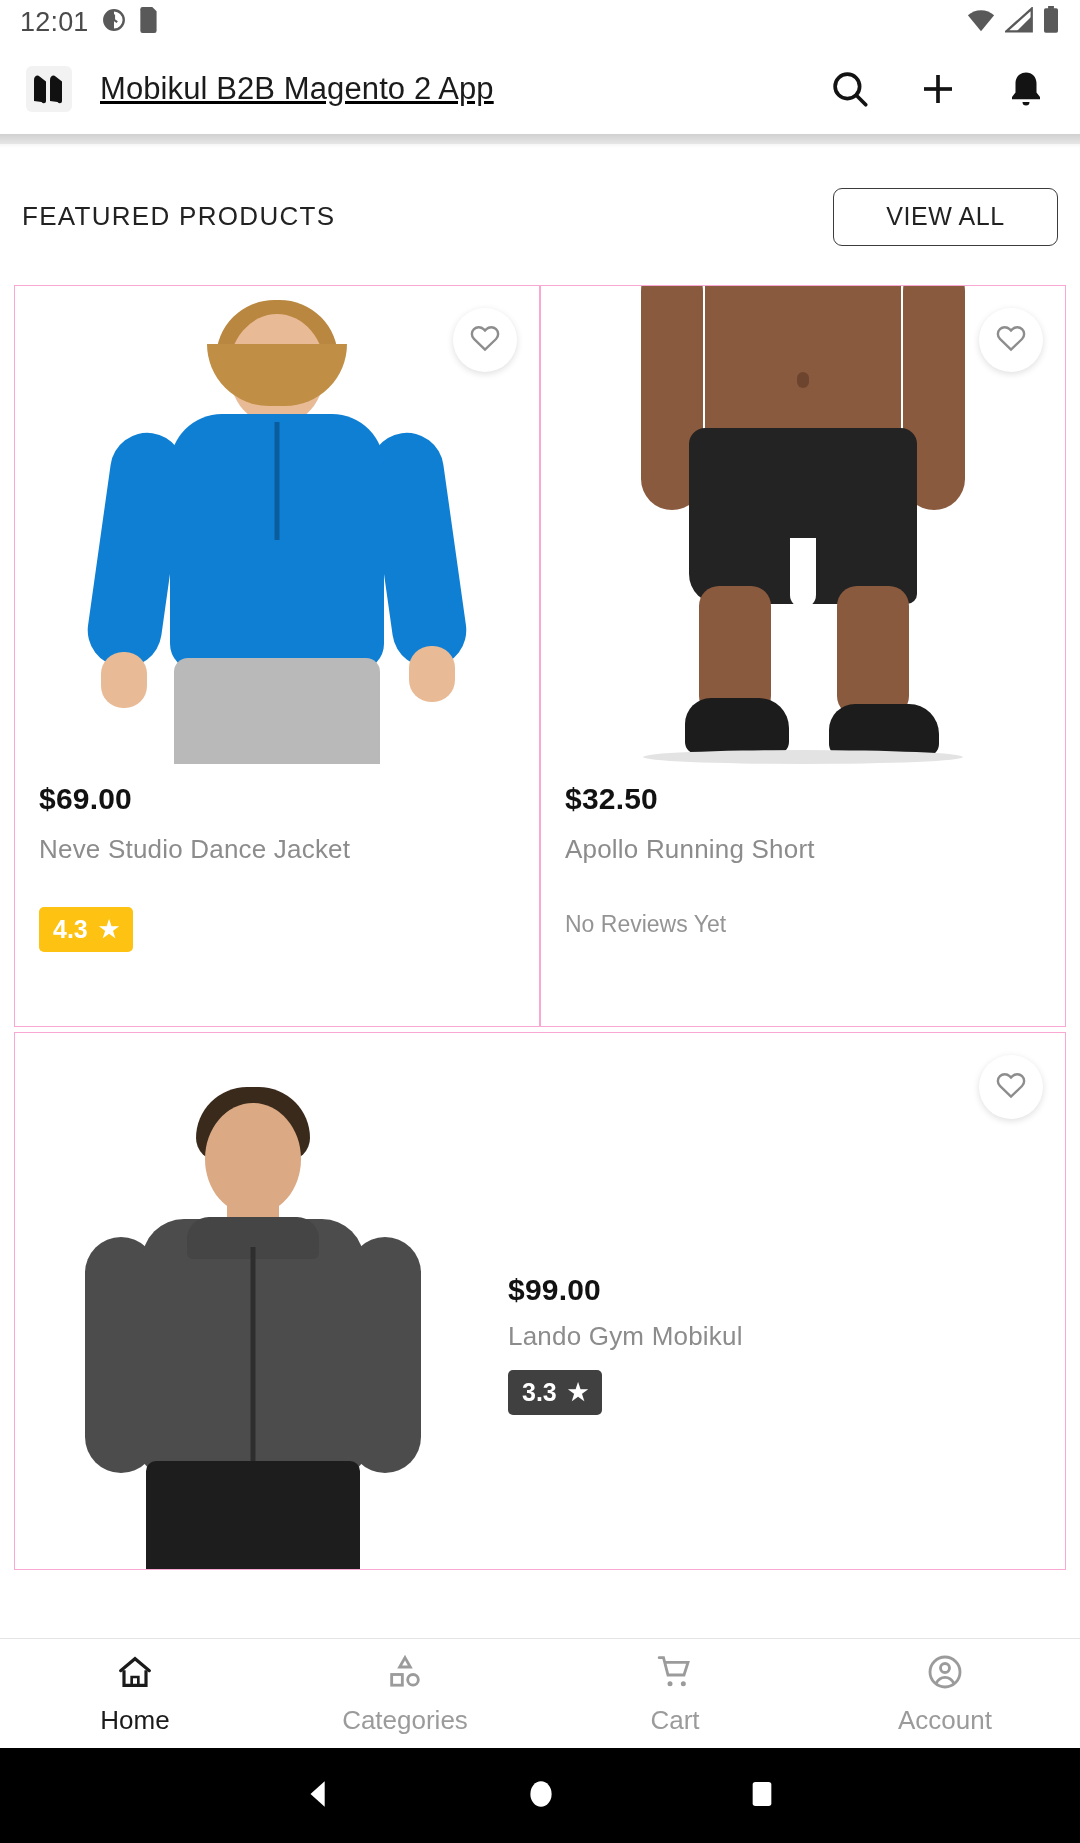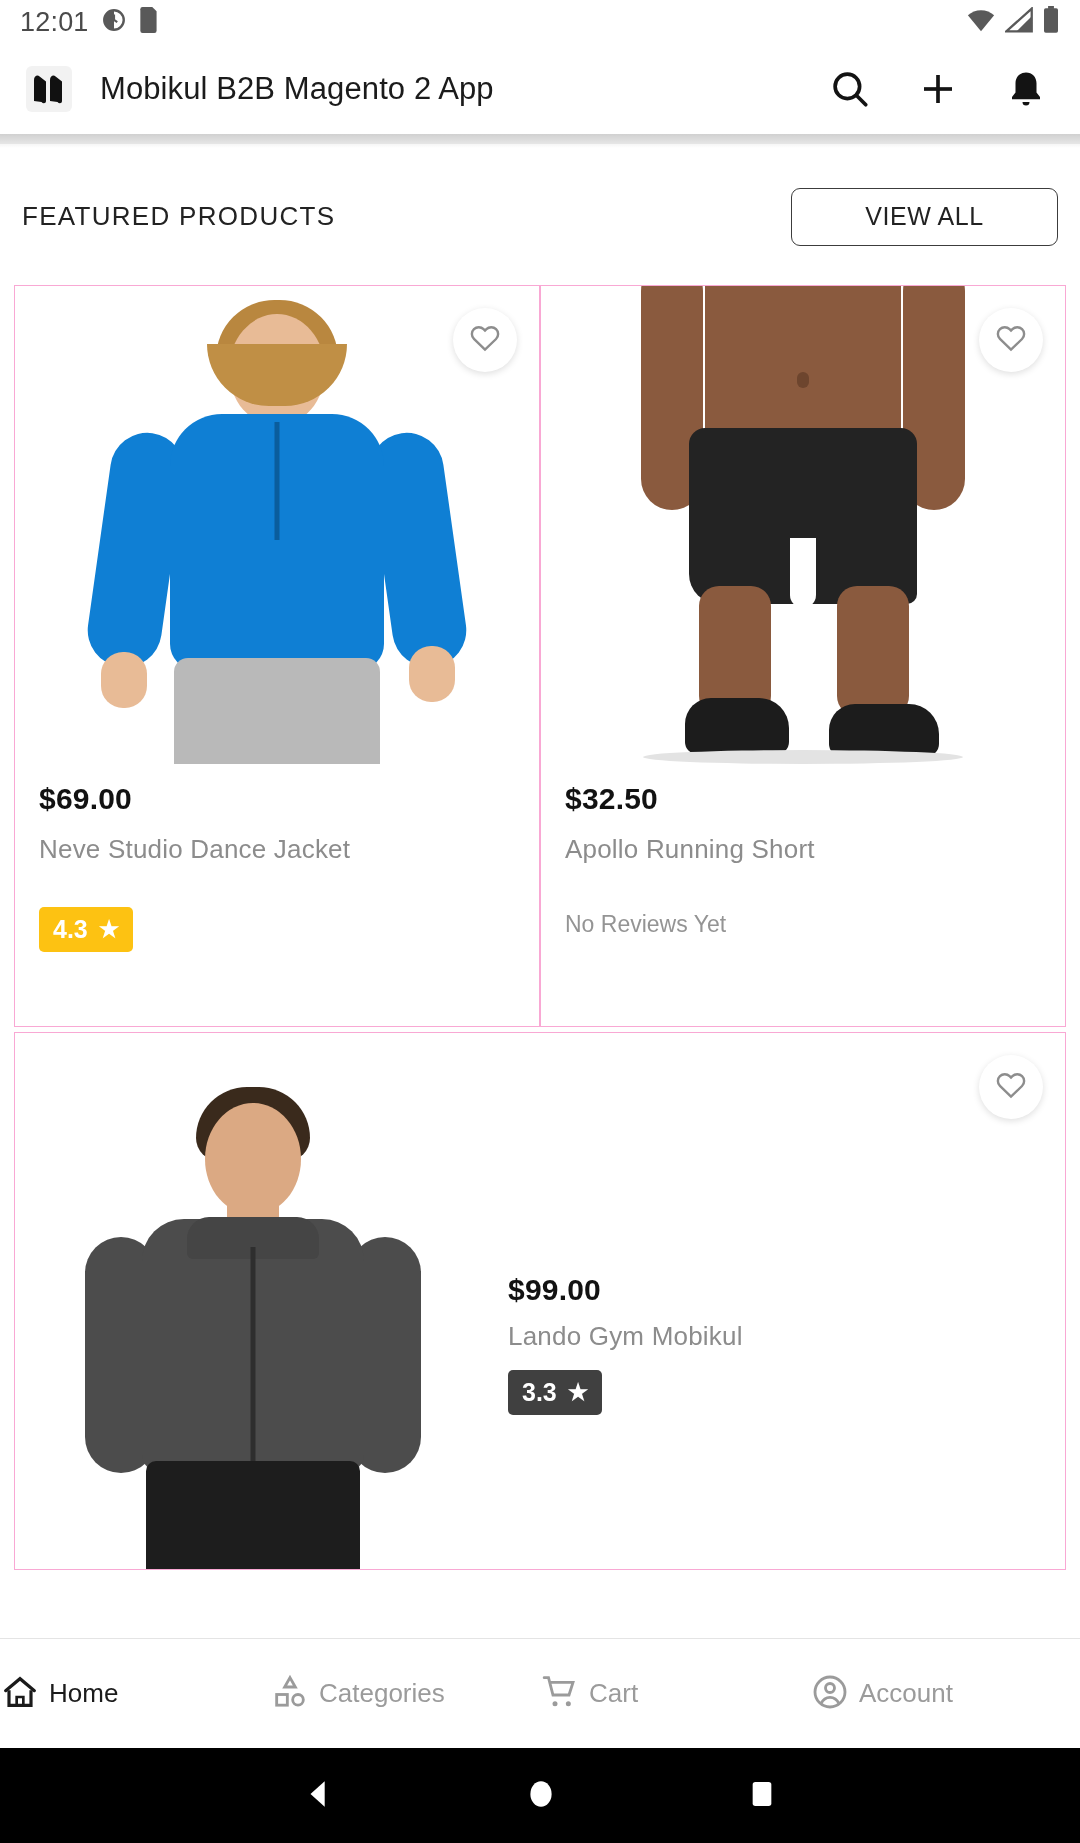--- a/index.html
+++ b/index.html
@@ -17,21 +17,21 @@
     display:flex; align-items:center; justify-content:space-between;
     padding:16px 20px; background:#ffffff;
   }
   .status-left { display:flex; align-items:center; gap:12px; }
   .status-time { font-size:27px; color:#4a4a4a; letter-spacing:0.2px; }
   .status-right { display:flex; align-items:center; gap:9px; }
 
   
   .app-bar {
     position:absolute; top:44px; left:0; width:1080px; height:90px;
-    display:flex; align-items:center; background:#ffffff; padding:0 20px 0 26px;
+    display:flex; align-items:center; background:#ffffff; padding:0 20px 0 26px;text-decoration:underline;
   }
   .app-logo {
     width:46px; height:46px; border-radius:6px; background:#f2f2f2;
     display:flex; align-items:center; justify-content:center; flex:none;
   }
   .app-title {
     margin-left:28px; font-size:31px; color:#1b1b1b; font-weight:500;
     letter-spacing:0.1px; white-space:nowrap;
   }
   .app-actions { margin-left:auto; display:flex; align-items:center; gap:40px; padding-right:10px; }
@@ -48,21 +48,21 @@
 
   
   .section-header {
     position:absolute; top:148px; left:0; width:1080px; height:137px;
     display:flex; align-items:center; padding:0 22px;
   }
   .section-title {
     font-size:26px; color:#222222; letter-spacing:1.3px; font-weight:400;
   }
   .view-all-btn {
-    margin-left:auto; width:267px; height:58px; border:1.6px solid #3c3c3c;
+    margin-left:auto; width:225px; height:58px; border:1.6px solid #3c3c3c;
     border-radius:9px; background:#fff;
     display:flex; align-items:center; justify-content:center;
     font-size:25px; color:#222222; letter-spacing:0.6px;
   }
 
   
   .grid { position:absolute; top:285px; left:14px; width:1052px; }
   .row { display:flex; }
   .card {
     background:#fff; border:1px solid #f9a8d4; position:relative;
@@ -168,21 +168,21 @@
             width:72px; height:236px; background:#4c4c4c; border-radius:36px; }
   .g-pants { position:absolute; left:50%; top:428px; transform:translateX(-50%);
              width:214px; height:112px; background:#1d1d1d; border-radius:10px 10px 0 0; }
 
   
   .bottom-nav {
     position:absolute; bottom:95px; left:0; width:1080px; height:110px;
     background:#ffffff; border-top:1px solid #e4e4e4;
     display:flex; align-items:center;
   }
-  .nav-item { flex:1; display:flex; flex-direction:row; align-items:center; gap:9px; }
+  .nav-item { flex:1; display:flex; flex-direction:column; align-items:center; gap:9px; }
   .nav-label { font-size:26px; color:#9b9b9b; }
   .nav-item.active .nav-label { color:#1b1b1b; }
 
   
   .android-nav {
     position:absolute; bottom:0; left:0; width:1080px; height:95px;
     background:#000000; display:flex; align-items:center; justify-content:center; gap:188px;
   }
 </style>
 </head>

